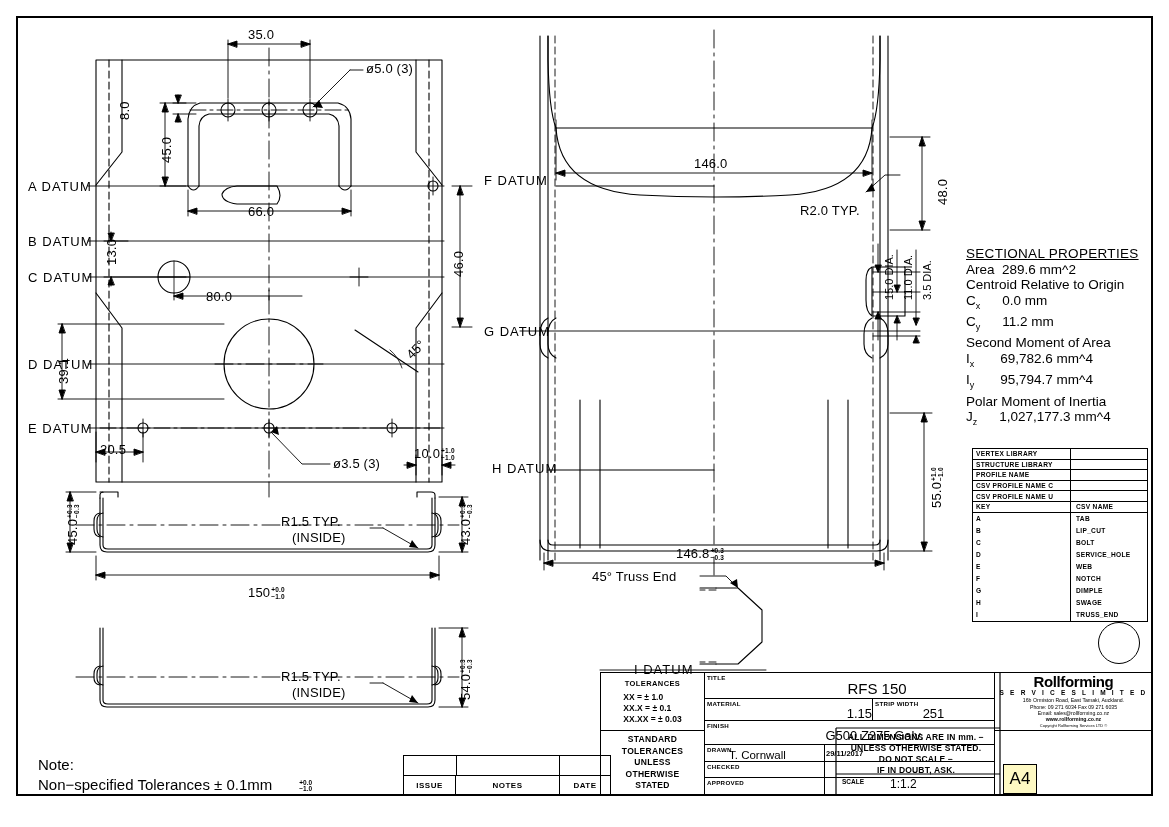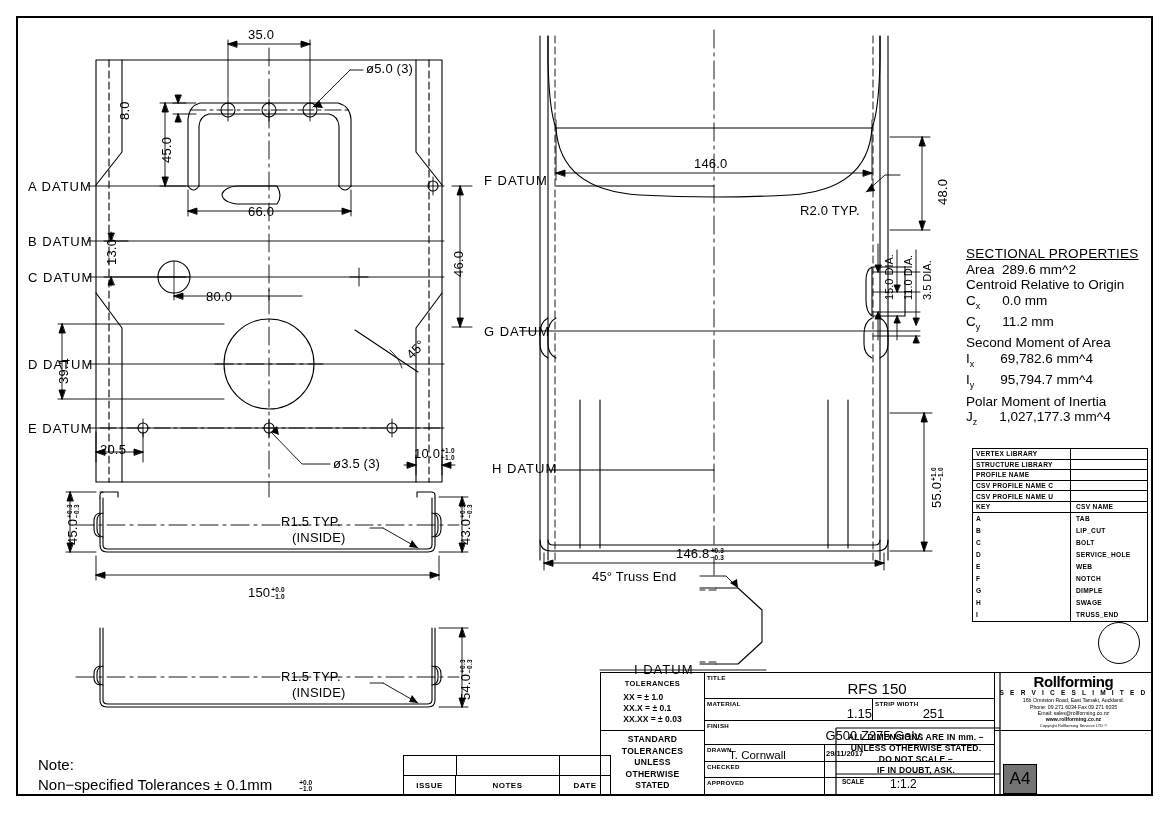--- a/index.html
+++ b/index.html
@@ -52,21 +52,21 @@
   .logoCopy{font-size:4px;line-height:6px;text-align:center;}
   #issuetab{position:absolute;left:403px;top:775px;width:208px;height:20px;border:1.6px solid #000;box-sizing:border-box;display:flex;font-size:8px;font-weight:bold;letter-spacing:.5px;}
   #issuetab div{display:flex;align-items:center;justify-content:center;box-sizing:border-box;}
   #issuetab .i1{width:52px;border-right:1.4px solid #000;}
   #issuetab .i2{flex:1;border-right:1.4px solid #000;text-align:right;}
   #issuetab .i3{width:50px;}
   #revline{position:absolute;left:403px;top:755px;width:208px;height:20px;border:1.6px solid #000;border-bottom:none;box-sizing:border-box;display:flex;}
   #revline .i1{width:52px;border-right:1.4px solid #000;}
   #revline .i2{flex:1;border-right:1.4px solid #000;}
   #revline .i3{width:50px;}
-  #a4{position:absolute;left:1003px;top:764px;width:34px;height:30px;border:1.4px solid #000;display:flex;align-items:center;justify-content:center;font-size:17px;box-sizing:border-box;background:#737373;}
+  #a4{position:absolute;left:1003px;top:764px;width:34px;height:30px;border:1.4px solid #000;display:flex;align-items:center;justify-content:center;font-size:17px;box-sizing:border-box;background:#fef9c3;}
   #circle{position:absolute;left:1098px;top:622px;width:40px;height:40px;border:1.6px solid #000;border-radius:50%;}
 </style>
 </head>
 <body>
 
 <div id="sheet">
   <div id="border"></div>
 
   <svg viewBox="0 0 1169 827">
     <g fill="none" stroke="#000" stroke-width="1.1" stroke-linecap="round" stroke-linejoin="round">

